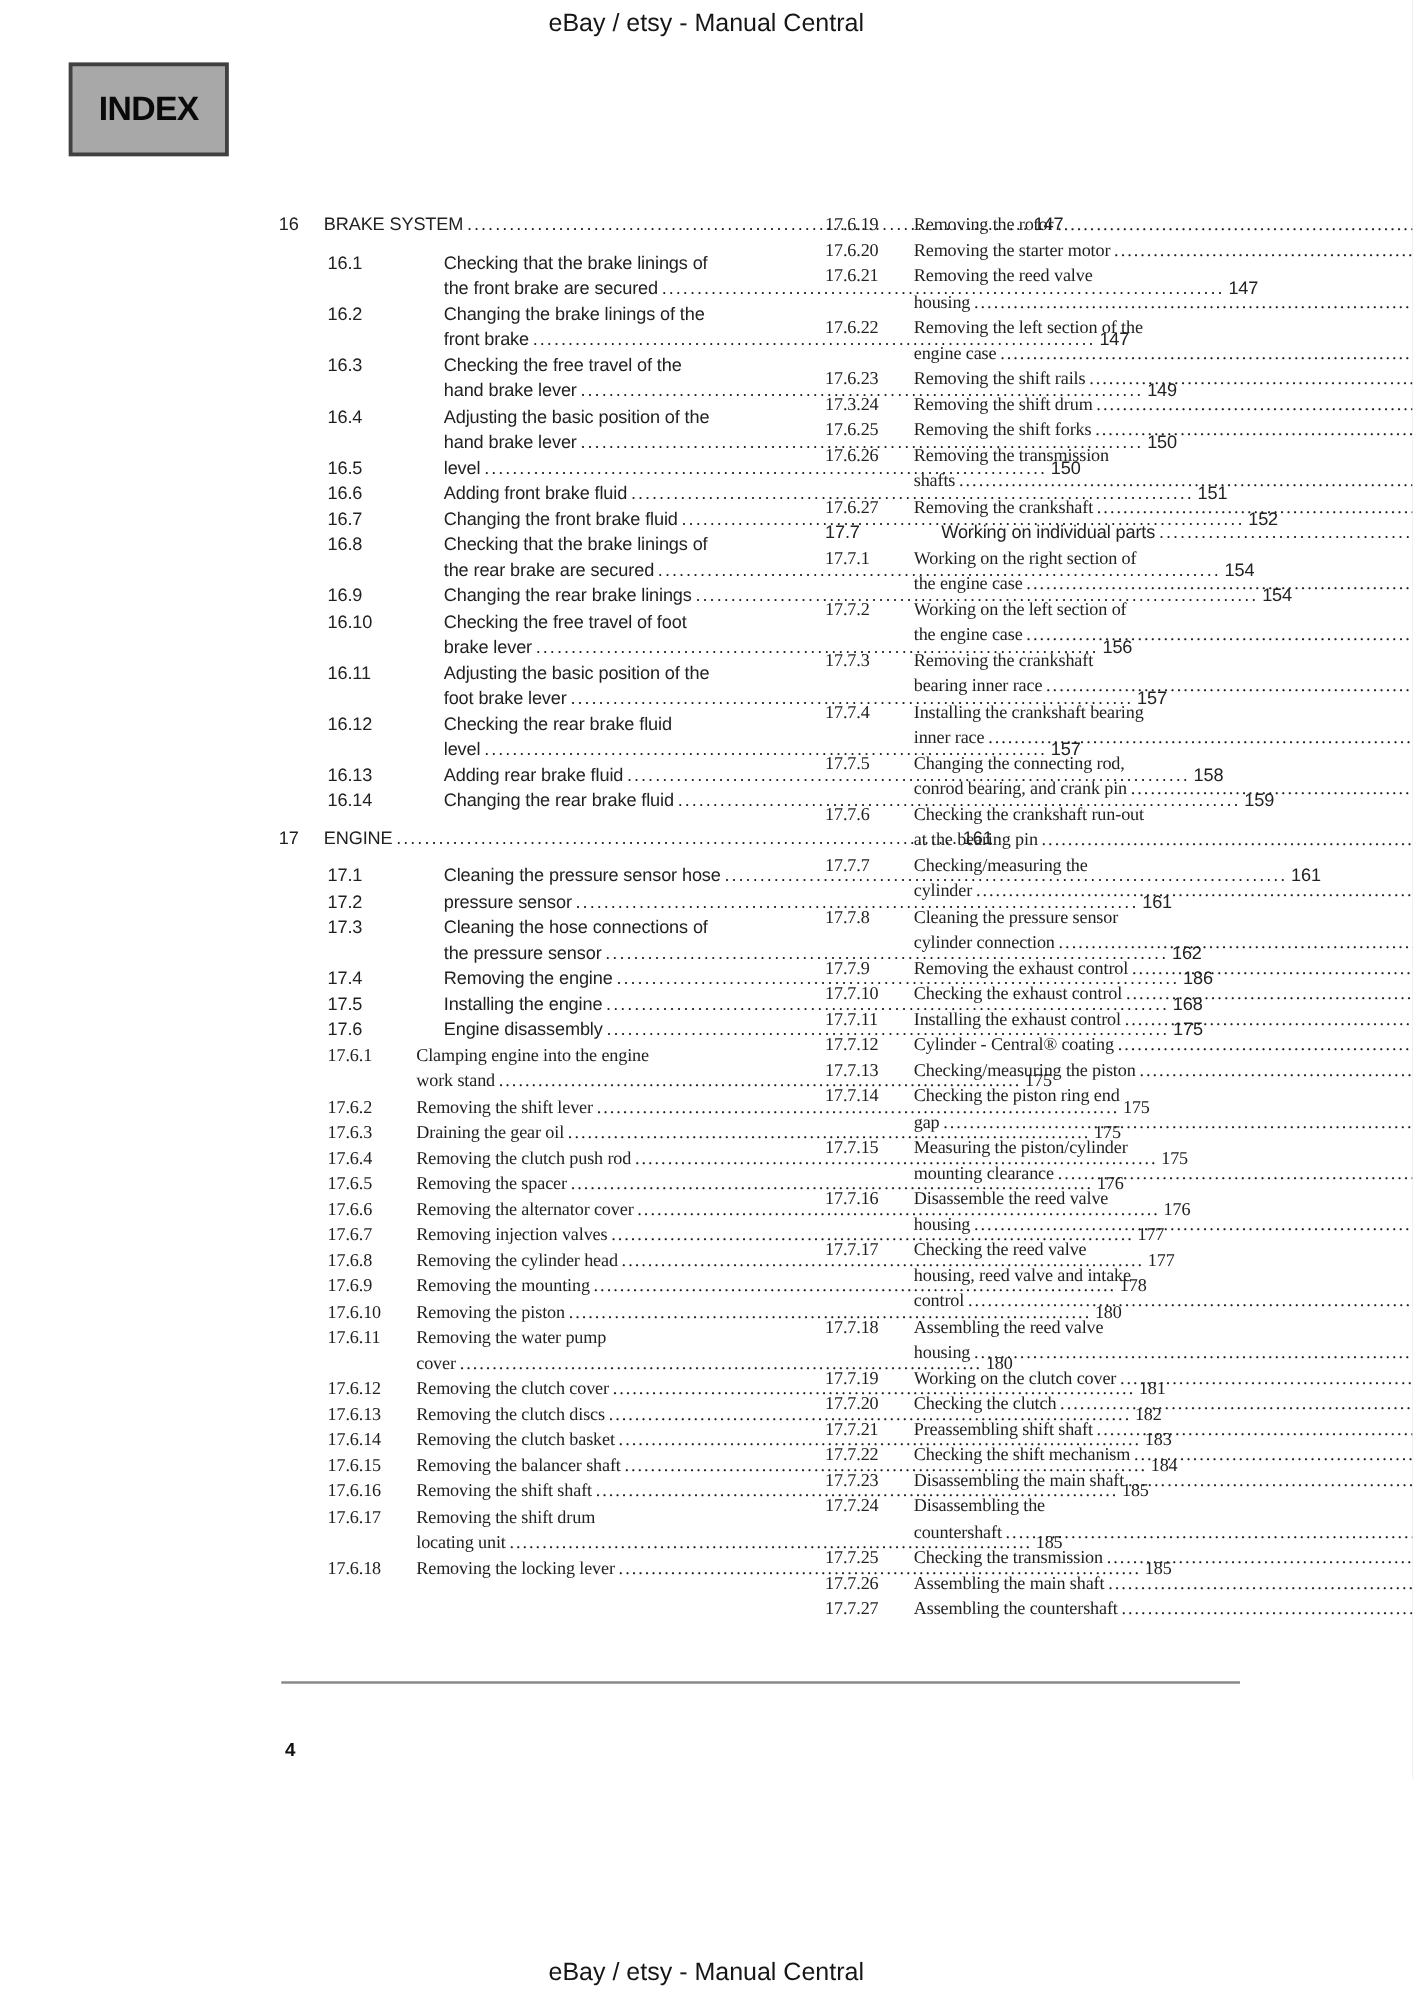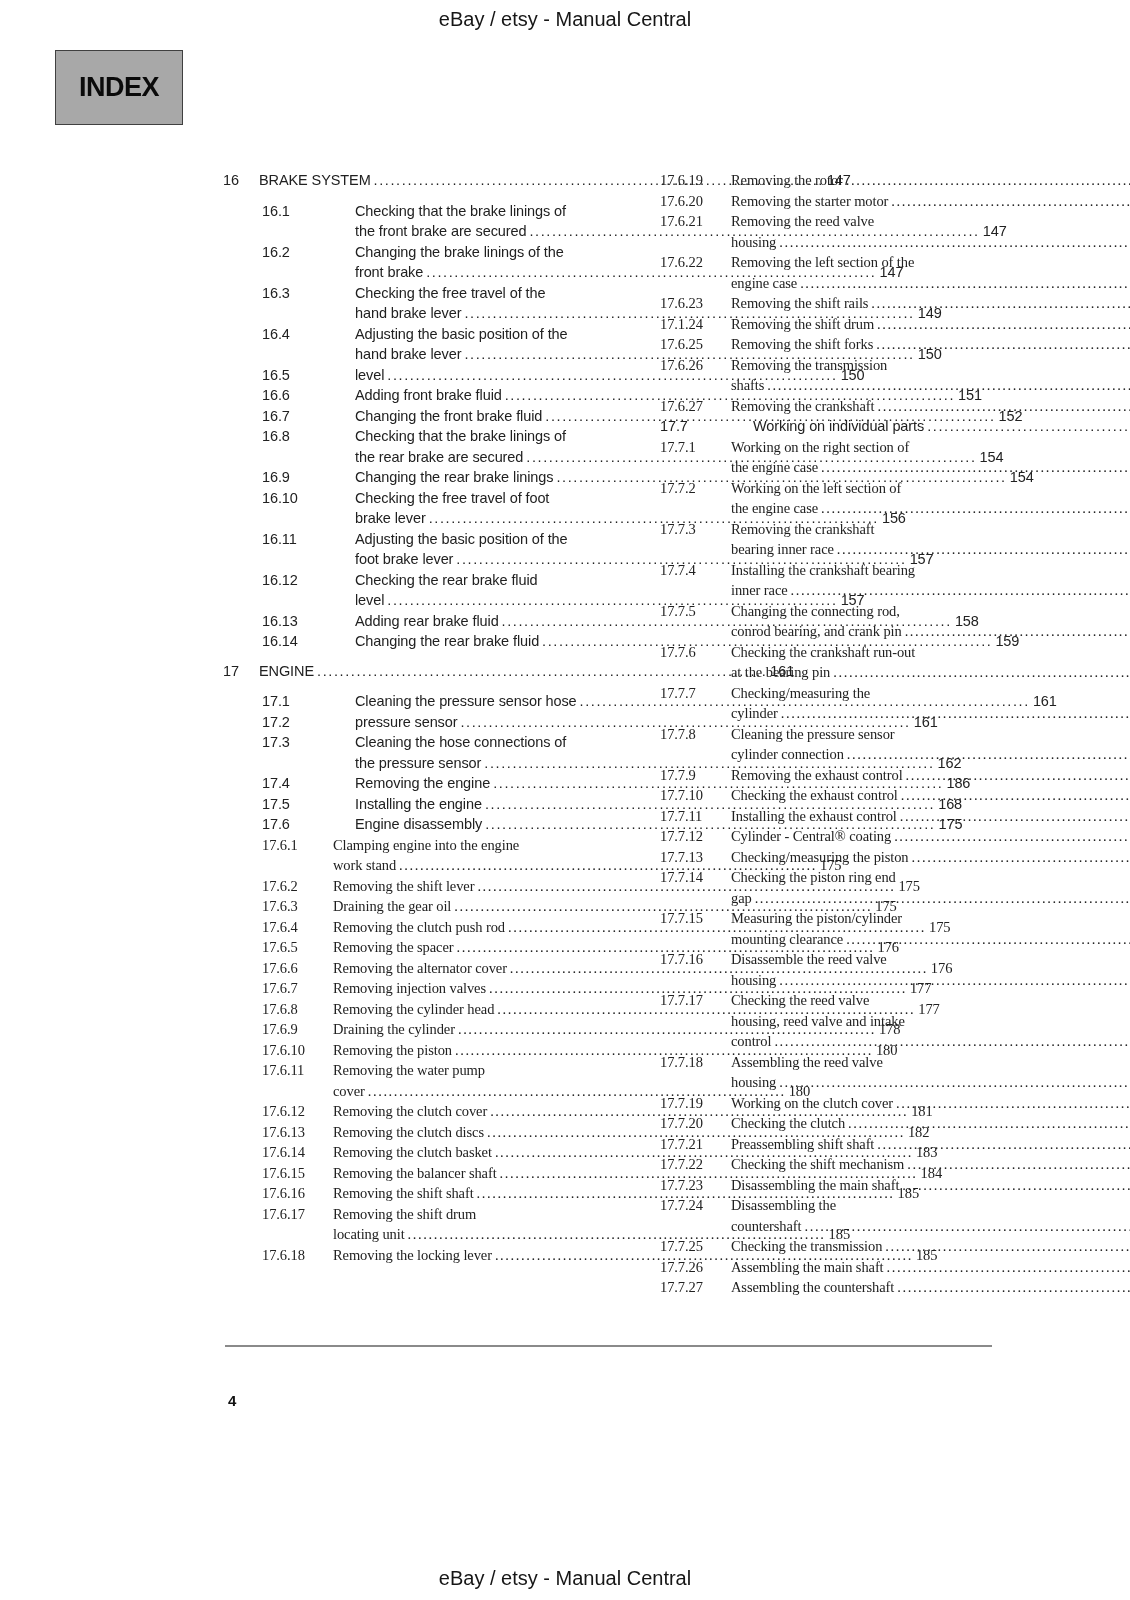--- a/index.html
+++ b/index.html
@@ -17,21 +17,21 @@
     text-align:center; font-size:20px; color:#161616;
   }
   .footer-title {
     position:absolute; top:1567px; left:0; width:100%;
     text-align:center; font-size:20px; color:#161616;
   }
   .index-box {
     position:absolute; left:55px; top:50px;
     width:128px; height:75px;
     background:var(--index-bg,#a8a8a8);
-    border:1px solid #404040;
+    border:3px solid #404040;
     box-sizing:border-box;
     display:flex; align-items:center; justify-content:center;
   }
   .index-box span {
     font-weight:bold; font-size:27px; letter-spacing:-0.5px; color:#0a0a0a;
   }
   .toc {
     position:absolute; left:218px; top:170px;
     display:flex; gap:23px;
     font-size:14.5px; line-height:20.5px; letter-spacing:-0.1px;
@@ -390,21 +390,21 @@
               <span class="t">Removing the cylinder head</span>
               <span class="leader"></span>
               <span class="page-ref">177</span>
             </div>
           </div>
         </div>
         <div class="row l2">
           <div class="num">17.6.9</div>
           <div class="txt">
             <div class="line last">
-              <span class="t">Draining the cylinder</span>
+              <span class="t">Removing the mounting</span>
               <span class="leader"></span>
               <span class="page-ref">178</span>
             </div>
           </div>
         </div>
         <div class="row l2">
           <div class="num">17.6.10</div>
           <div class="txt">
             <div class="line last">
               <span class="t">Removing the piston</span>
@@ -538,21 +538,21 @@
         <div class="row l2">
           <div class="num">17.6.23</div>
           <div class="txt">
             <div class="line last">
               <span class="t">Removing the shift rails</span>
               <span class="leader"></span>
             </div>
           </div>
         </div>
         <div class="row l2">
-          <div class="num">17.1.24</div>
+          <div class="num">17.3.24</div>
           <div class="txt">
             <div class="line last">
               <span class="t">Removing the shift drum</span>
               <span class="leader"></span>
             </div>
           </div>
         </div>
         <div class="row l2">
           <div class="num">17.6.25</div>
           <div class="txt">

